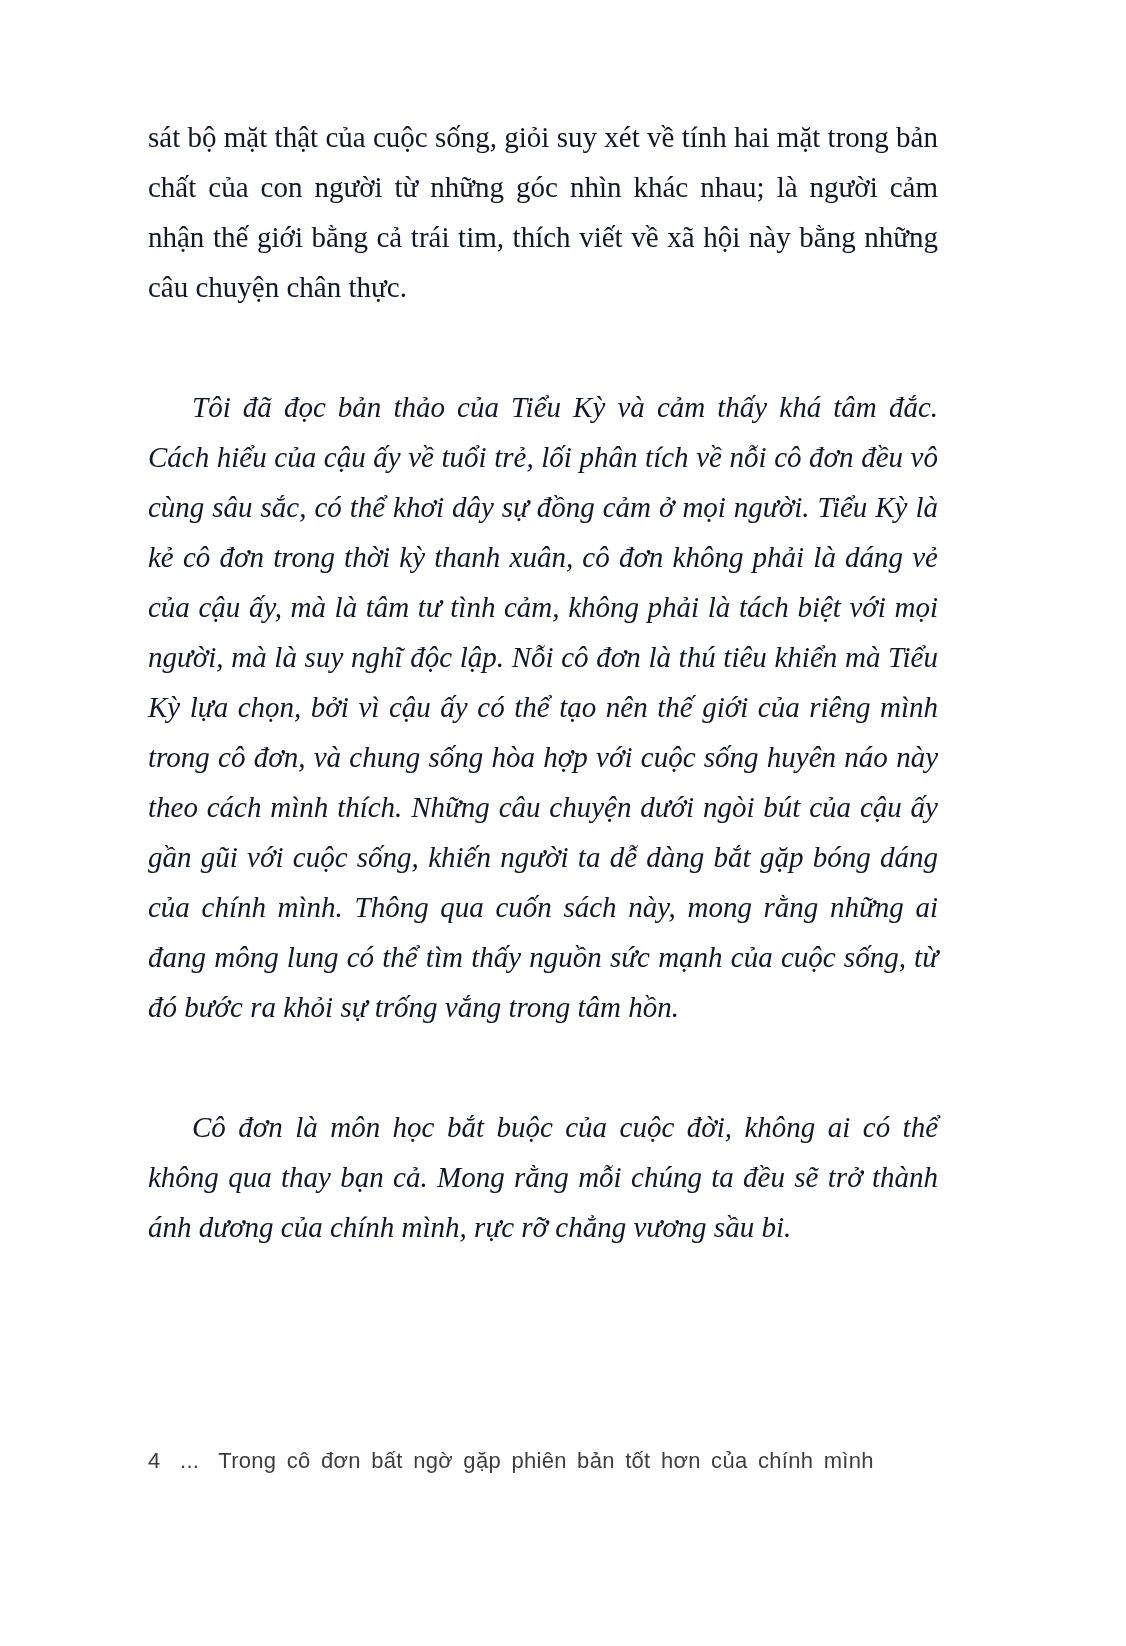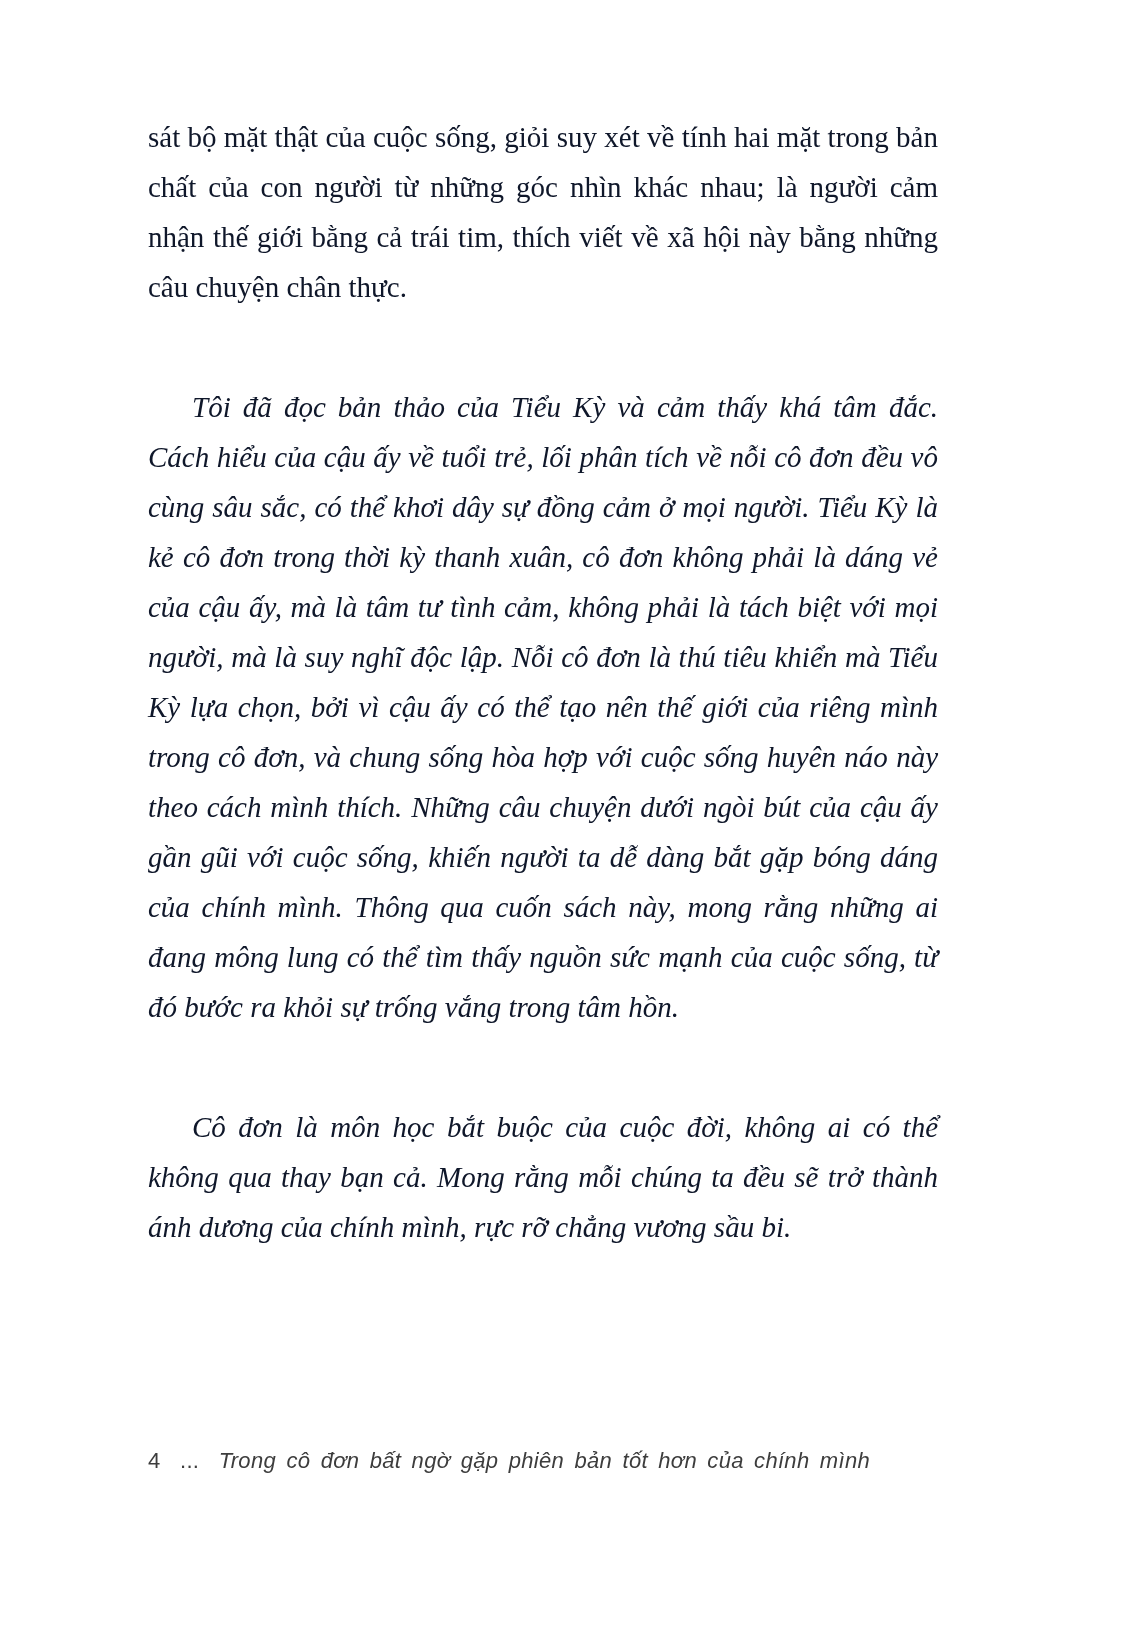--- a/index.html
+++ b/index.html
@@ -47,21 +47,20 @@
     color: #3d3d3d;
     letter-spacing: 0.3px;
     word-spacing: 4px;
     white-space: nowrap;
   }
   .footer span {
     margin-right: 9px;
   }
   .footer span:last-child {
     margin-right: 8px;
-    font-style: italic;
   }
 </style>
 </head>
 <body>
 
 <div class="page">
 
   <main class="text-block">
     <p class="para">sát bộ mặt thật của cuộc sống, giỏi suy xét về tính hai mặt trong bản chất của con người từ những góc nhìn khác nhau; là người cảm nhận thế giới bằng cả trái tim, thích viết về xã hội này bằng những câu chuyện chân thực.</p>
     <p class="para">Tôi đã đọc bản thảo của Tiểu Kỳ và cảm thấy khá tâm đắc. Cách hiểu của cậu ấy về tuổi trẻ, lối phân tích về nỗi cô đơn đều vô cùng sâu sắc, có thể khơi dây sự đồng cảm ở mọi người. Tiểu Kỳ là kẻ cô đơn trong thời kỳ thanh xuân, cô đơn không phải là dáng vẻ của cậu ấy, mà là tâm tư tình cảm, không phải là tách biệt với mọi người, mà là suy nghĩ độc lập. Nỗi cô đơn là thú tiêu khiển mà Tiểu Kỳ lựa chọn, bởi vì cậu ấy có thể tạo nên thế giới của riêng mình trong cô đơn, và chung sống hòa hợp với cuộc sống huyên náo này theo cách mình thích. Những câu chuyện dưới ngòi bút của cậu ấy gần gũi với cuộc sống, khiến người ta dễ dàng bắt gặp bóng dáng của chính mình. Thông qua cuốn sách này, mong rằng những ai đang mông lung có thể tìm thấy nguồn sức mạnh của cuộc sống, từ đó bước ra khỏi sự trống vắng trong tâm hồn.</p>

